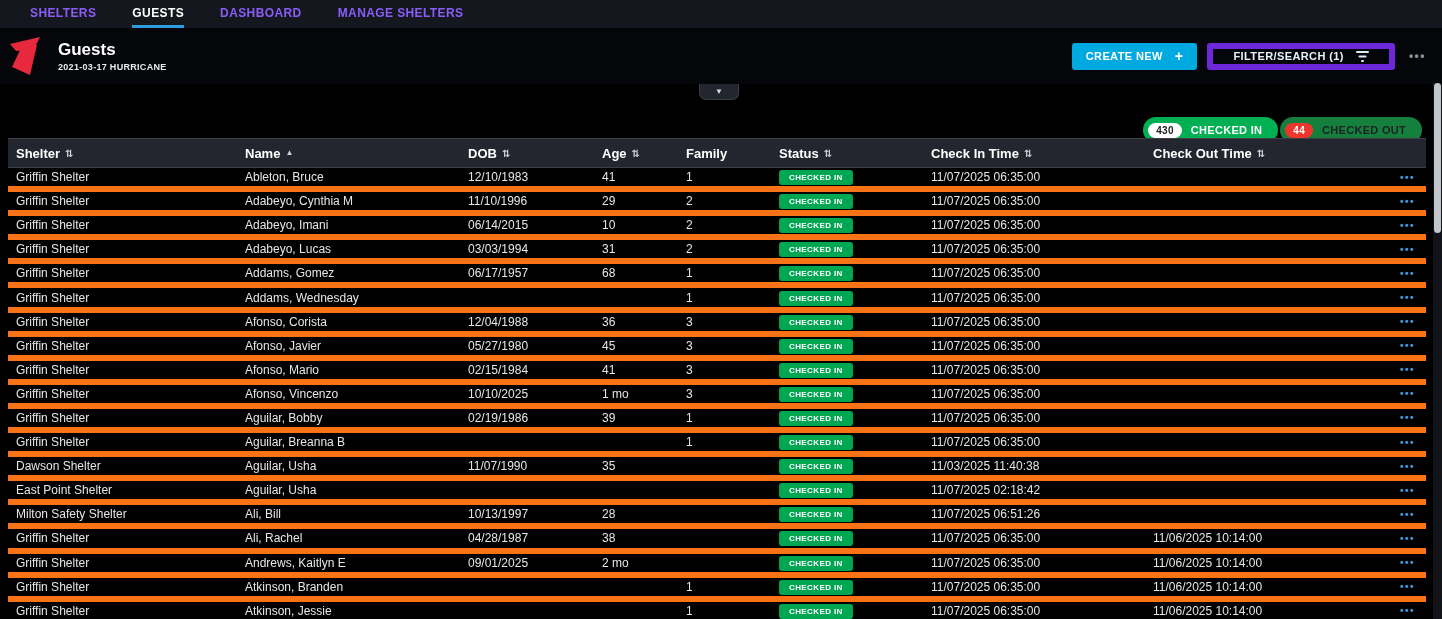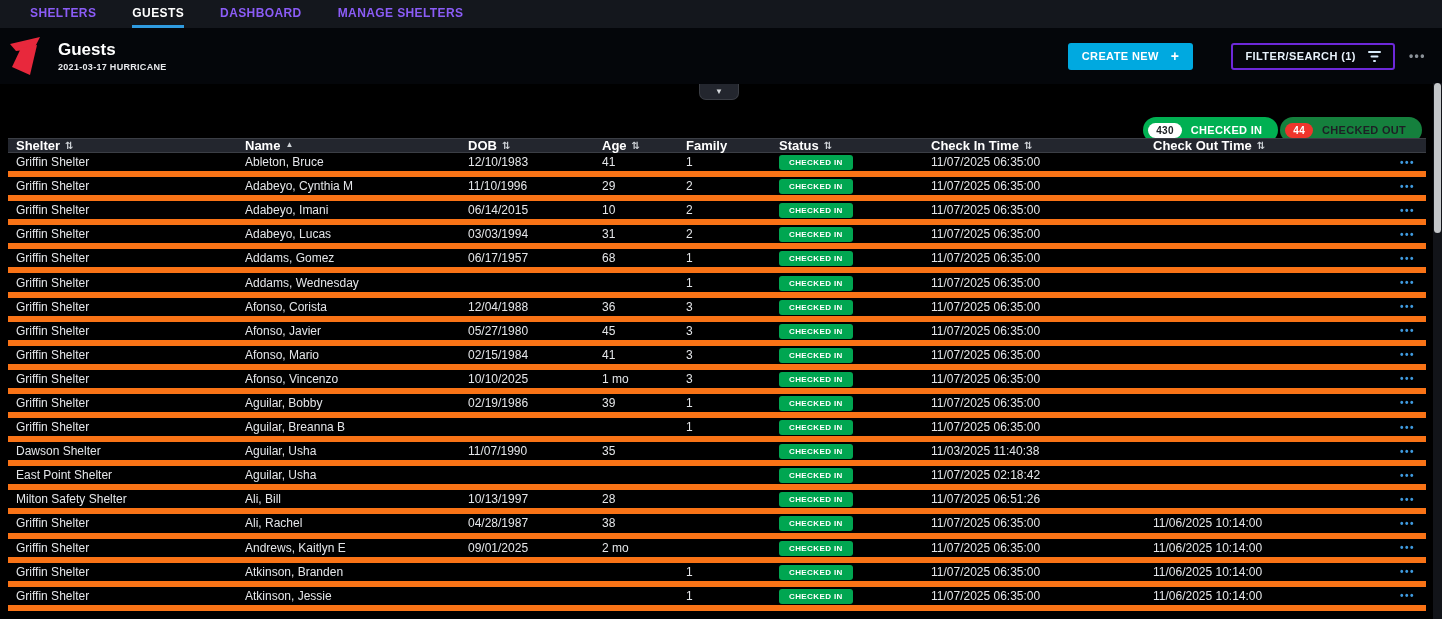--- a/index.html
+++ b/index.html
@@ -19,44 +19,44 @@
   .appbar-left{display:flex;align-items:center;}
   .logo{width:40px;height:42px;display:flex;align-items:center;justify-content:center;cursor:pointer;}
   .titles{margin-left:10px;}
   .title{color:#fff;font-size:17px;font-weight:bold;line-height:20px;}
   .subtitle{color:#e8eaed;font-size:9px;font-weight:bold;letter-spacing:.3px;margin-top:2px;}
   .appbar-right{display:flex;align-items:center;gap:10px;}
   .btn-create{height:27px;background:#00a9e0;border:none;border-radius:3px;color:#fff;
               font-family:inherit;font-size:11px;font-weight:bold;letter-spacing:.4px;
               display:flex;align-items:center;gap:12px;padding:0 14px;cursor:pointer;}
   .btn-create .plus{font-size:14px;font-weight:bold;line-height:1;}
-  .btn-filter{height:27px;background:transparent;border:2px solid #6d28d9;border-radius:3px;
+  .btn-filter{height:27px;background:transparent;border:6px solid #6d28d9;border-radius:3px;
               color:#e8f2fb;font-family:inherit;font-size:11px;font-weight:bold;letter-spacing:.4px;
-              display:flex;align-items:center;gap:12px;padding:0 12px;cursor:pointer;margin-left:28px;}
+              display:flex;align-items:center;gap:12px;padding:0 20px;cursor:pointer;}
   .hdr-ellipsis{color:#8a9097;font-size:12px;font-weight:bold;letter-spacing:1.5px;margin:0 4px;cursor:pointer;}
 
   
   .drawer-toggle{position:absolute;top:84px;left:calc(50% - 22px);width:38px;height:15px;
                  background:#23262e;border:1px solid #3a3d44;border-top:none;border-radius:0 0 7px 7px;
                  display:flex;align-items:center;justify-content:center;color:#d7dadd;font-size:8px;cursor:pointer;}
 
   
   .summary{position:absolute;top:117px;right:20px;display:flex;gap:2px;}
   .pill{height:26px;border-radius:14px;display:flex;align-items:center;gap:9px;
         padding:0 16px 0 5px;font-size:11px;font-weight:bold;letter-spacing:.3px;cursor:pointer;}
   .pill-in{background:#00b052;color:#fff;}
   .pill-out{background:#15803d;color:#1d2025;}
   .count{border-radius:9px;padding:2px 8px;font-size:10px;font-weight:bold;}
   .count-in{background:#fff;color:#1b1e22;}
   .count-out{background:#f0352c;color:#fff;}
 
   
   .table{position:absolute;left:8px;top:138px;width:1418px;}
   .thead,.tr{display:grid;grid-template-columns:229px 223px 134px 84px 93px 152px 222px 244px 1fr;align-items:center;}
-  .thead{height:15px;background:#23262e;border-top:1px solid #3b3e45;border-bottom:1px solid #3b3e45;
+  .thead{height:30px;background:#23262e;border-top:1px solid #3b3e45;border-bottom:1px solid #3b3e45;
          color:#fff;font-size:13px;font-weight:bold;box-sizing:border-box;}
   .th{padding-left:8px;white-space:nowrap;overflow:hidden;display:flex;align-items:center;gap:5px;cursor:pointer;}
   .sort{font-size:10px;color:#cfd3d8;}
   .sort.asc{font-size:8px;position:relative;top:-1px;}
   .tr{height:24.1px;border-bottom:6px solid #f97316;color:#e4e6e9;font-size:12px;box-sizing:border-box;cursor:default;}
   .td{padding-left:8px;white-space:nowrap;overflow:hidden;}
   .badge{display:inline-block;background:#00a651;color:#fff;font-size:8px;font-weight:bold;
          letter-spacing:.4px;padding:3px 10px;border-radius:3px;}
   .td-actions{display:flex;justify-content:center;padding:0;}
   .row-dots{color:#3f9be0;font-size:10px;font-weight:bold;letter-spacing:1.5px;cursor:pointer;}

